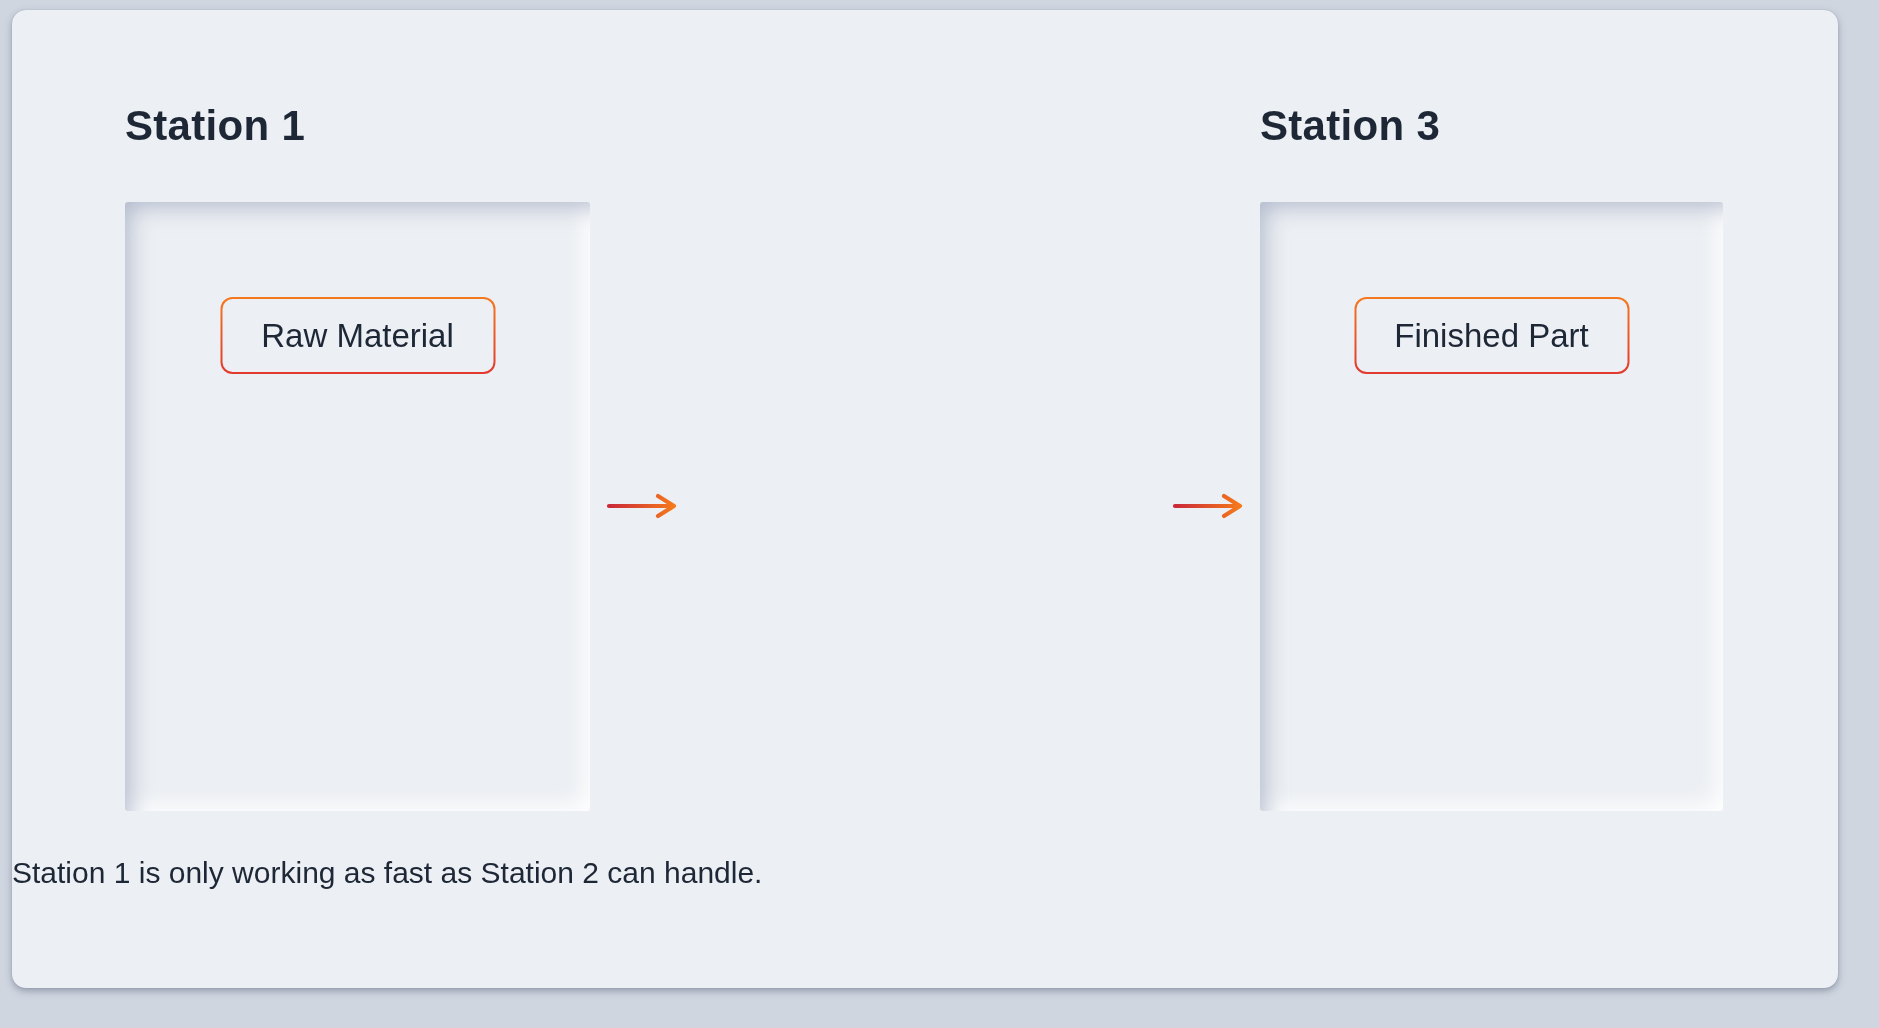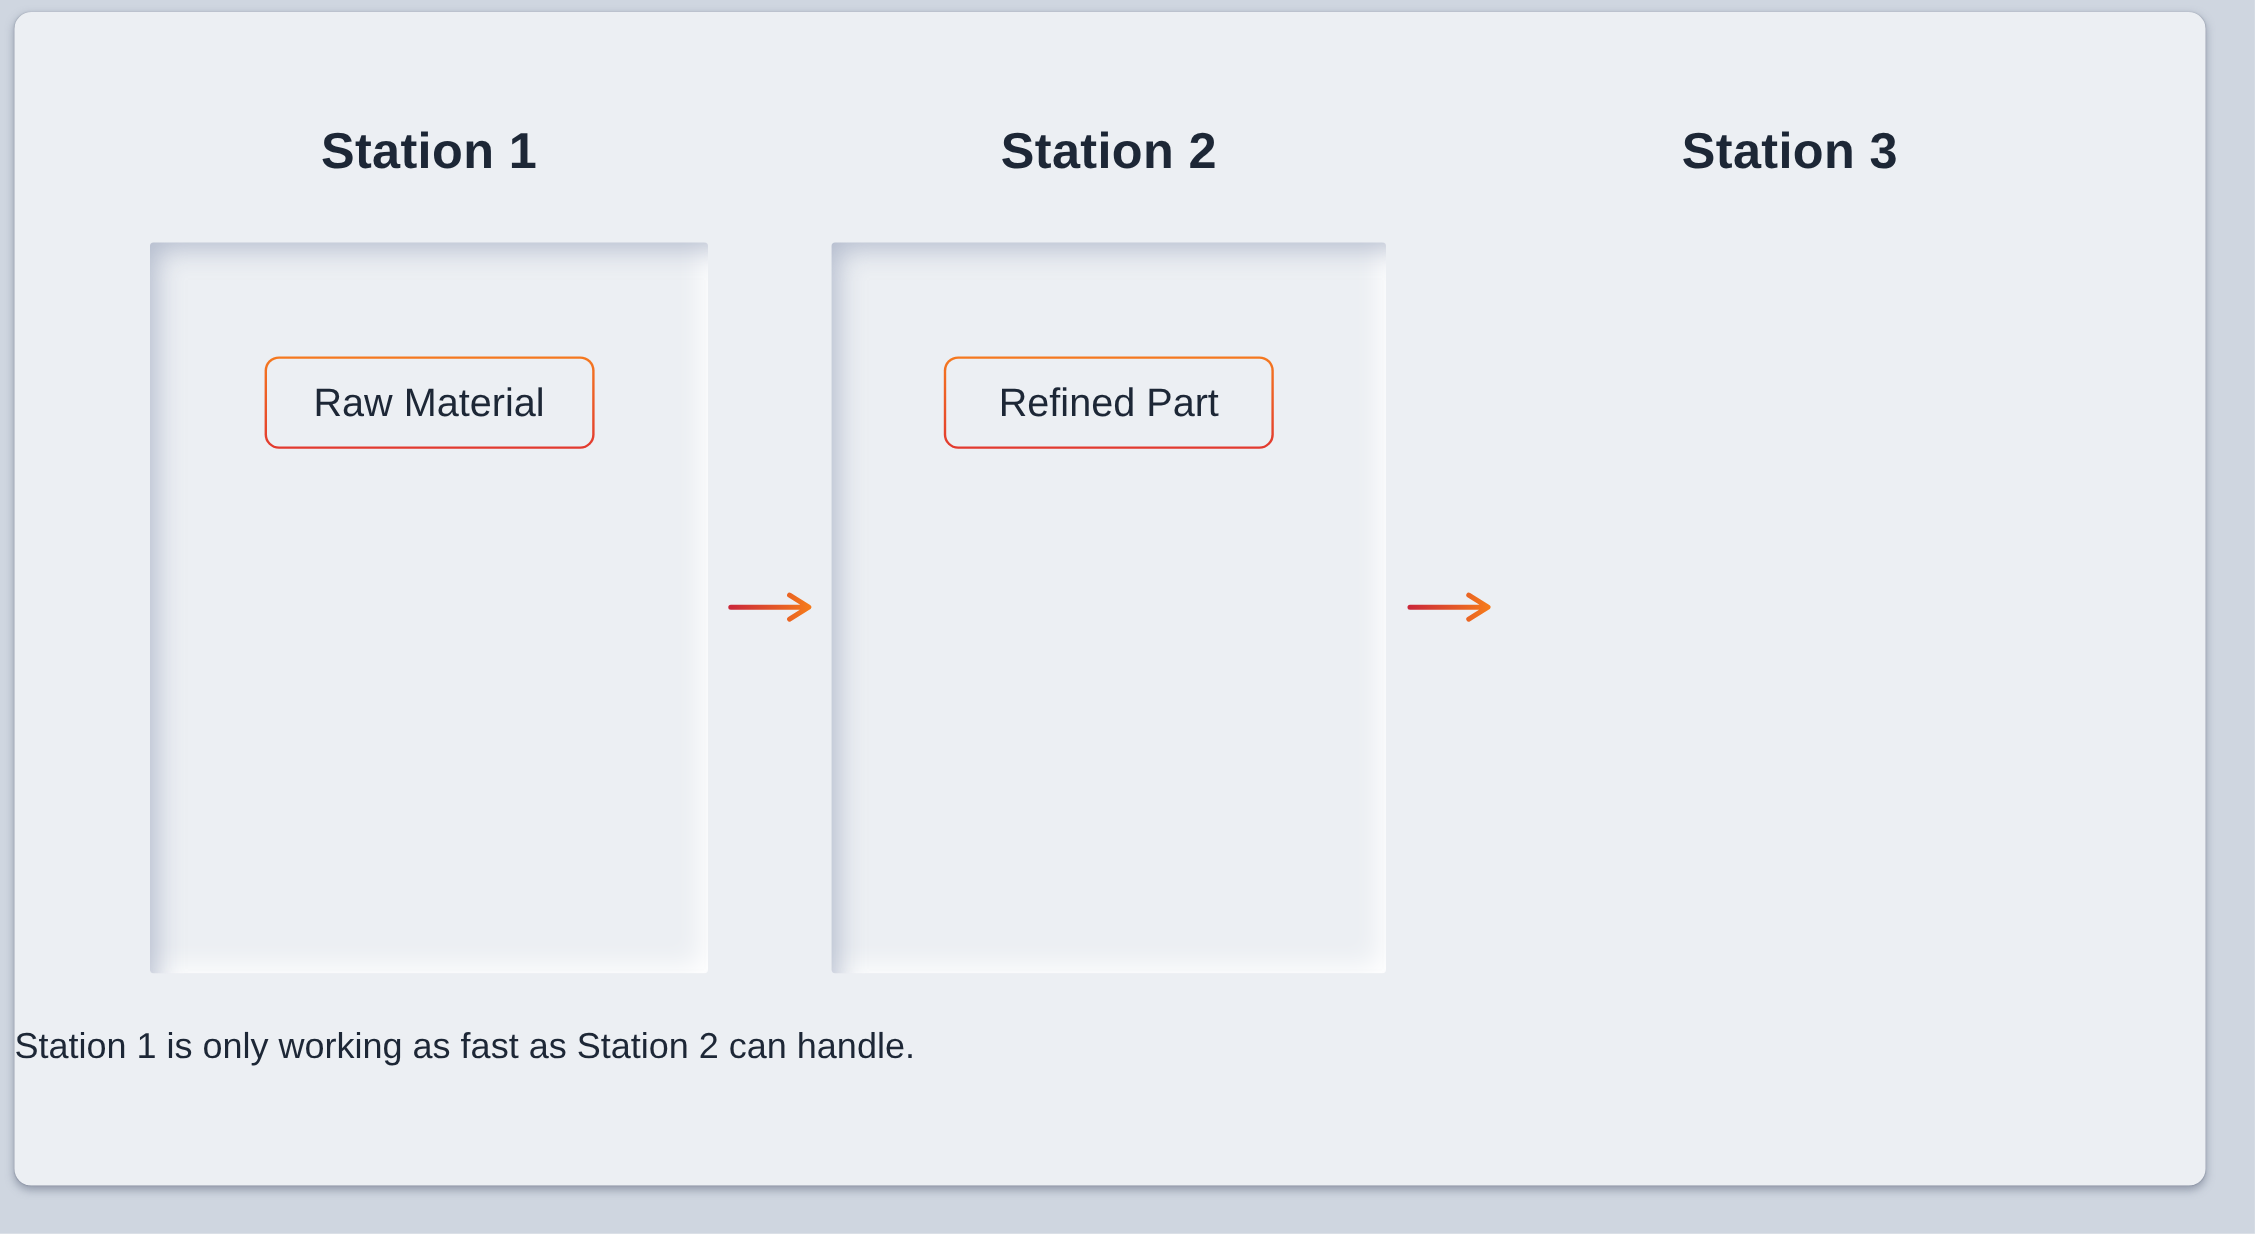--- a/index.html
+++ b/index.html
@@ -28,21 +28,20 @@
     position: absolute;
     top: 90px;
   }
   .station.s1 { left: 113px; width: 465px; }
   .station.s2 { left: 681px; width: 462px; }
   .station.s3 { left: 1248px; width: 463px; }
   .station-title {
     margin: 0;
     height: 52px;
     line-height: 52px;
-    text-align: center;
     font-size: 42px;
     font-weight: 700;
     letter-spacing: 0.3px;
     color: var(--text, #1d2736);
   }
   .panel {
     position: relative;
     margin-top: 50px;
     height: 609px;
     background: var(--card-bg, #eceff3);
@@ -104,33 +103,30 @@
     <h2 class="station-title">Station 1</h2>
     <div class="panel">
       <div class="chip">
         <div class="chip-inner">
           <span class="chip-label">Raw Material</span>
         </div>
       </div>
     </div>
   </section>
 
-  <section class="station s2">
-    <h2 class="station-title">Station 2</h2>
+
+  <section class="station s3">
+    <h2 class="station-title">Station 3</h2>
     <div class="panel">
       <div class="chip">
         <div class="chip-inner">
-          <span class="chip-label">Refined Part</span>
+          <span class="chip-label">Finished Part</span>
         </div>
       </div>
     </div>
-  </section>
-
-  <section class="station s3">
-    <h2 class="station-title">Station 3</h2>
   </section>
 
   <svg class="arrow a1" viewBox="0 0 72 44" aria-hidden="true">
     <defs>
       <linearGradient id="arrowGrad1" x1="0" y1="0" x2="1" y2="0">
         <stop offset="0" style="stop-color: var(--arrow-start, #cb2839)"></stop>
         <stop offset="1" style="stop-color: var(--arrow-end, #f57a1b)"></stop>
       </linearGradient>
     </defs>
     <path d="M3 22 H66 M52 12 L68 22 L52 32" fill="none" stroke="url(#arrowGrad1)" stroke-width="4.2" stroke-linecap="round" stroke-linejoin="round"></path>

